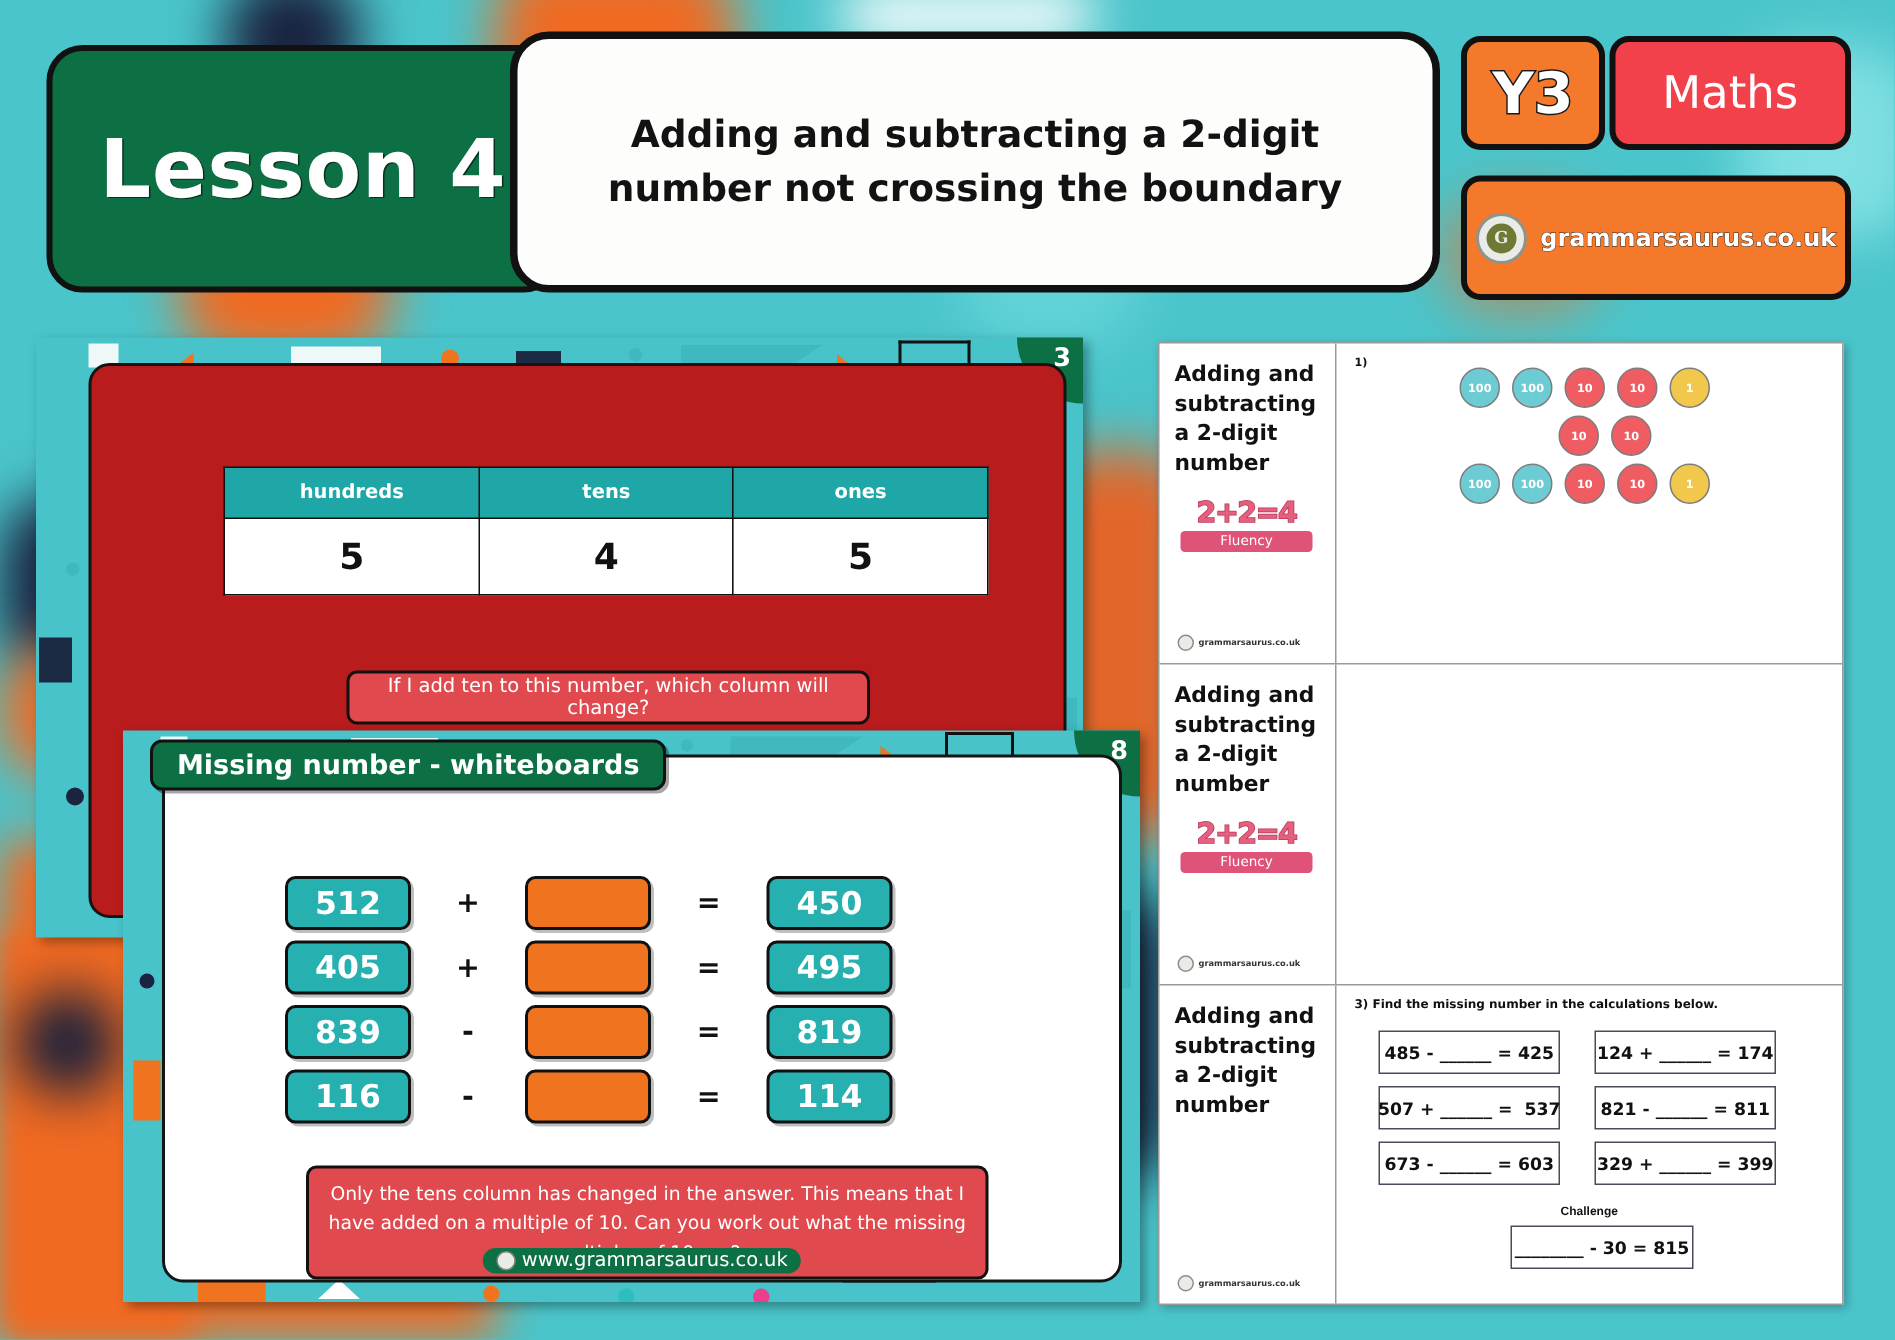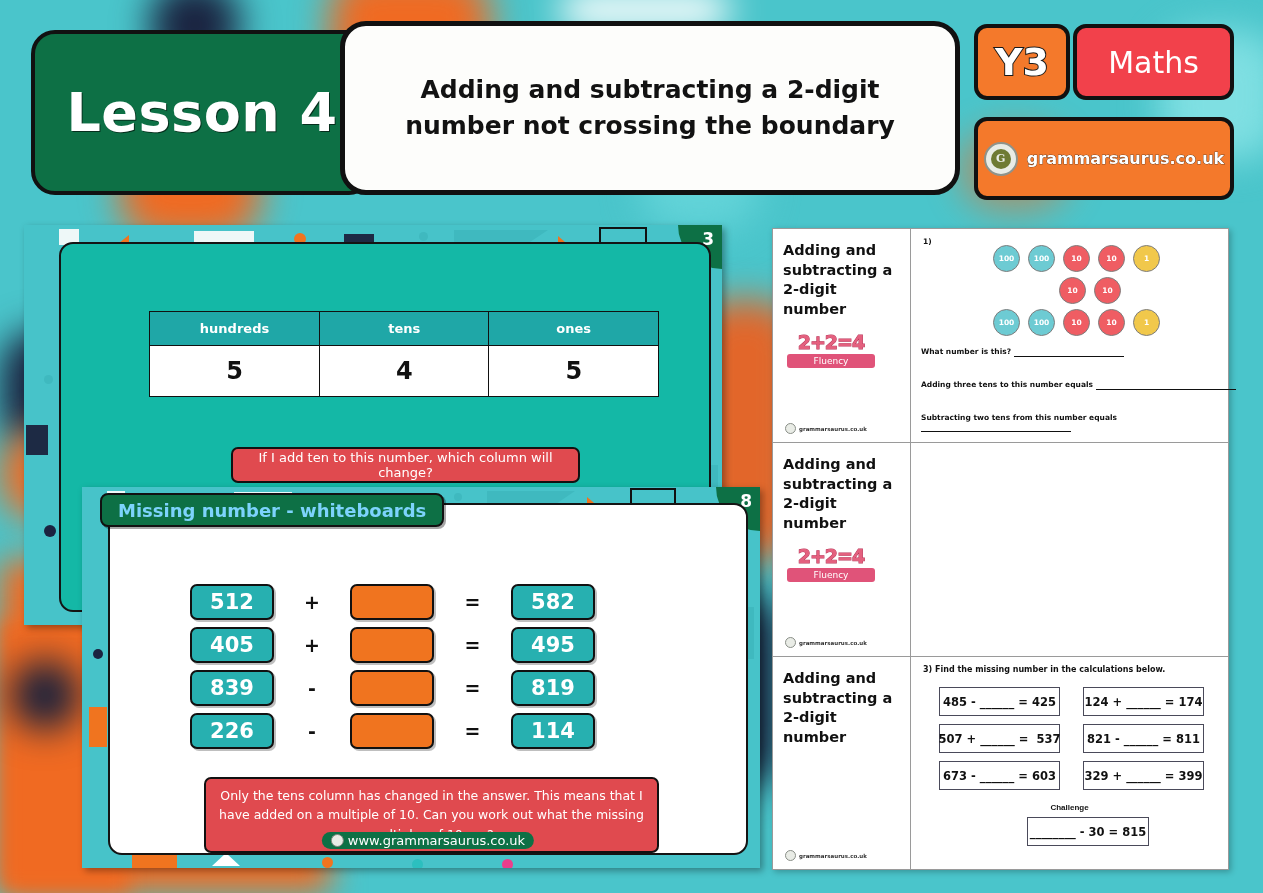--- a/index.html
+++ b/index.html
@@ -70,42 +70,42 @@
   .corner-num{
     position:absolute;right:0;top:0;width:44px;height:44px;background:#0d7045;
     border-bottom-left-radius:44px;
     color:#fff;font-size:17px;font-weight:bold;font-family:"DejaVu Sans",sans-serif;
     display:flex;align-items:flex-start;justify-content:flex-end;padding:4px 8px 0 0;box-sizing:border-box;
   }
   .shp{position:absolute;}
 
   
   #slide3{left:24px;top:225px;width:698px;height:400px;}
-  #slide3 .page{left:35px;top:17px;width:648px;height:366px;border:2px solid #141414;border-radius:14px;background:#14b8a6;}
+  #slide3 .page{left:35px;top:17px;width:648px;height:366px;border:2px solid #141414;border-radius:14px;background:#b91c1c;}
   
   #slide8{left:82px;top:487px;width:678px;height:381px;}
   #slide8 .page{left:26px;top:16px;width:636px;height:348px;border:2px solid #141414;border-radius:14px;background:#fff;}
 
   
   .pv-table{position:absolute;left:88px;top:67px;width:510px;border-collapse:collapse;}
   .pv-table th{background:#1fa7a7;color:#fff;font-size:13px;font-weight:bold;padding:9px 0;border:1.5px solid #111;
     font-family:"DejaVu Sans",sans-serif;}
   .pv-table td{background:#fff;color:#111;font-size:24px;font-weight:bold;padding:11px 0;text-align:center;border:1.5px solid #111;
     font-family:"DejaVu Sans",sans-serif;}
   .pv-q{
     position:absolute;left:170px;top:203px;width:345px;height:32px;background:#e04a4f;
     border:2px solid #111;border-radius:7px;color:#fff;font-size:13px;
     display:flex;align-items:center;justify-content:center;text-align:center;
     font-family:"DejaVu Sans",sans-serif;
   }
 
   
   .mn-title{
     position:absolute;left:-10px;top:-12px;min-width:270px;height:34px;background:#0d7045;
-    border:2px solid #111;border-radius:8px;color:#7dd3fc;font-size:18px;font-weight:bold;
+    border:2px solid #111;border-radius:8px;color:#ffffff;font-size:18px;font-weight:bold;
     display:flex;align-items:center;padding:0 16px;box-sizing:border-box;
     font-family:"DejaVu Sans",sans-serif;
     box-shadow:2px 2px 0 rgba(0,0,0,.35);
   }
   .eq-rows{position:absolute;left:80px;top:80px;width:480px;}
   .eq-row{display:flex;align-items:center;height:34px;margin-bottom:9px;}
   .numbox{width:80px;height:32px;background:#27b0b0;border:2px solid #111;border-radius:7px;
     color:#fff;font-size:21px;font-weight:bold;display:flex;align-items:center;justify-content:center;
     font-family:"DejaVu Sans",sans-serif;box-shadow:2px 2px 0 rgba(0,0,0,.25);}
   .blankbox{width:80px;height:32px;background:#f0741f;border:2px solid #111;border-radius:7px;
@@ -122,21 +122,21 @@
     height:17px;background:#0d7045;border-radius:9px;display:flex;align-items:center;gap:4px;padding:0 9px;
   }
   .slide-footer-pill span{color:#fff;font-size:13px;font-family:"DejaVu Sans",sans-serif;}
   .slide-footer-pill .dot{width:11px;height:11px;border-radius:50%;background:#e9ece6;border:1px solid #7f857d;}
 
   
   .worksheet{position:absolute;left:772px;top:228px;width:455px;height:640px;background:#fff;
     border:1px solid #9a9a9a;box-shadow:2px 2px 6px rgba(0,0,0,.25);z-index:5;}
   .ws-row{display:flex;height:214px;border-bottom:1px solid #9a9a9a;box-sizing:border-box;}
   .ws-row:last-child{border-bottom:none;height:212px;}
-  .ws-side{width:138px;border-right:1px solid #9a9a9a;box-sizing:border-box;position:relative;padding:12px 8px 0 10px;}
+  .ws-side{width:118px;border-right:1px solid #9a9a9a;box-sizing:border-box;position:relative;padding:12px 8px 0 10px;}
   .ws-side h4{margin:0;font-size:14.5px;line-height:1.35;color:#111;font-weight:bold;font-family:"DejaVu Sans",sans-serif;}
   .ws-main{flex:1;position:relative;padding:8px 8px 0 12px;box-sizing:border-box;}
   .ws-qnum{font-size:7.5px;color:#111;font-weight:bold;font-family:"DejaVu Sans",sans-serif;}
   .ws-instr{font-size:8px;color:#111;font-weight:bold;font-family:"DejaVu Sans",sans-serif;}
 
   .fluency-icon{position:absolute;left:14px;top:102px;width:88px;text-align:center;}
   .fluency-icon .sum{font-size:19px;font-weight:bold;color:#e4607e;font-family:"DejaVu Sans",sans-serif;
     -webkit-text-stroke:1px #b8365a;paint-order:stroke fill;letter-spacing:-1px;}
   .fluency-icon .lab{margin-top:1px;background:#e05379;border-radius:3px;color:#fff;font-size:9px;padding:2px 0;
     font-family:"DejaVu Sans",sans-serif;}
@@ -289,38 +289,38 @@
     <div class="mn-title">
       <span>Missing number - whiteboards</span>
     </div>
 
     <div class="eq-rows">
       <div class="eq-row">
         <div class="numbox">512</div>
         <div class="op">+</div>
         <div class="blankbox"></div>
         <div class="eqs">=</div>
-        <div class="numbox">582</div>
+        <div class="numbox">450</div>
       </div>
       <div class="eq-row">
         <div class="numbox">405</div>
         <div class="op">+</div>
         <div class="blankbox"></div>
         <div class="eqs">=</div>
         <div class="numbox">495</div>
       </div>
       <div class="eq-row">
         <div class="numbox">839</div>
         <div class="op">-</div>
         <div class="blankbox"></div>
         <div class="eqs">=</div>
         <div class="numbox">819</div>
       </div>
       <div class="eq-row">
-        <div class="numbox">226</div>
+        <div class="numbox">116</div>
         <div class="op">-</div>
         <div class="blankbox"></div>
         <div class="eqs">=</div>
         <div class="numbox">114</div>
       </div>
     </div>
 
     <div class="mn-note">
       <span>Only the tens column has changed in the answer. This means that I have added on a multiple of 10. Can you work out what the missing multiples of 10 are?</span>
     </div>
@@ -363,25 +363,20 @@
           <span class="ctr t">10</span>
           <span class="ctr empty"></span>
         </div>
         <div class="crow">
           <span class="ctr h">100</span>
           <span class="ctr h">100</span>
           <span class="ctr t">10</span>
           <span class="ctr t">10</span>
           <span class="ctr o">1</span>
         </div>
-      </div>
-      <div class="q-lines">
-        <div class="q-line"><span>What number is this? </span><u style="width:110px;">&nbsp;</u></div>
-        <div class="q-line"><span>Adding three tens to this number equals </span><u style="width:140px;">&nbsp;</u></div>
-        <div class="q-line"><span>Subtracting two tens from this number equals </span><u style="width:150px;">&nbsp;</u></div>
       </div>
     </div>
   </div>
 
   <div class="ws-row">
     <div class="ws-side">
       <h4>Adding and subtracting a 2-digit number</h4>
       <div class="fluency-icon">
         <div class="sum">2+2=4</div>
         <div class="lab">Fluency</div>

